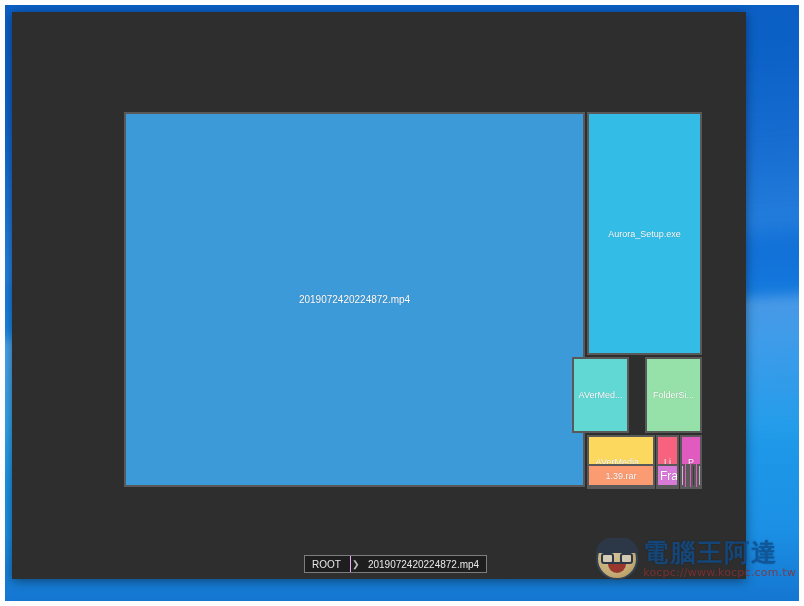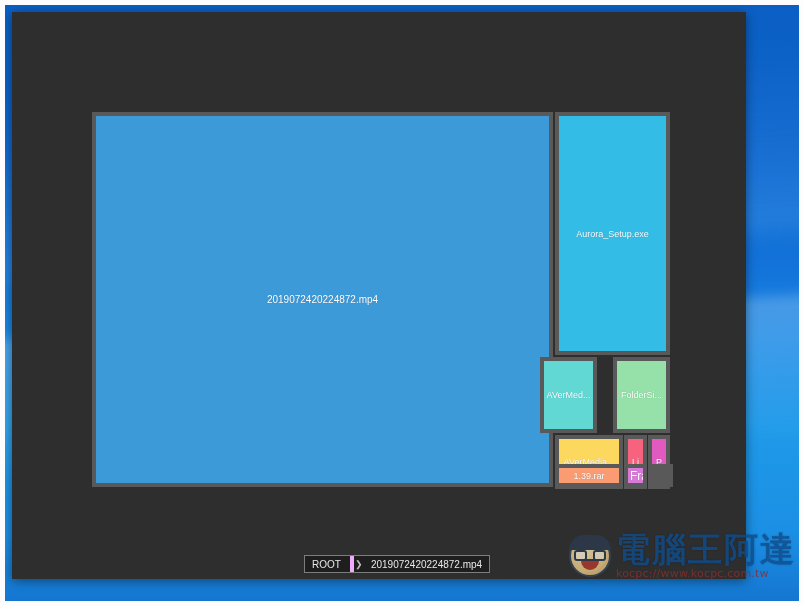--- a/index.html
+++ b/index.html
@@ -154,25 +154,26 @@
     position: absolute;
     left: 80px;
     top: 50px;
     width: 578px;
     height: 375px;
     background: #2e2e2e;
   }
   .tm-node {
     position: absolute;
     box-sizing: border-box;
-    border: 4px solid #737373;
+    border: 2px solid #737373;
     display: flex;
     align-items: center;
     justify-content: center;
     overflow: hidden;
+    margin-left: 32px;
   }
   .tm-label {
     font-size: 9px;
     color: #ffffff;
     text-align: center;
     white-space: nowrap;
     overflow: hidden;
     text-shadow: 0 0 1px rgba(0,0,0,0.28);
     padding: 0 2px;
   }
@@ -192,21 +193,21 @@
   .crumb {
     display: flex;
     align-items: center;
     font-size: 10px;
     color: #e8e8e8;
     padding: 0 7px;
     position: relative;
     white-space: nowrap;
   }
   .crumb.root {
-    border-right: 4px solid #f0abfc;
+    border-right: 1px solid #f0abfc;
     padding-right: 9px;
   }
   #crumb-chevron {
     width: 10px;
     display: flex;
     align-items: center;
     justify-content: center;
     color: #bdbdbd;
     font-size: 9px;
   }
@@ -253,21 +254,21 @@
   #wm-face .mouth {
     position: absolute;
     bottom: 5px; left: 10px;
     width: 18px; height: 9px;
     background: #b03a2e;
     border-radius: 0 0 10px 10px;
     border-top: 2px solid #2c3b4e;
   }
   #wm-text { display: flex; flex-direction: column; }
   #wm-cn {
-    font-size: 34px;
+    font-size: 25px;
     font-weight: bold;
     color: #0f4c8a;
     letter-spacing: 2px;
     text-shadow: 0 0 2px rgba(0,0,0,0.35);
     line-height: 1;
     font-family: "DejaVu Sans", sans-serif;
   }
   #wm-url {
     font-size: 11px;
     color: #8a2f2f;

